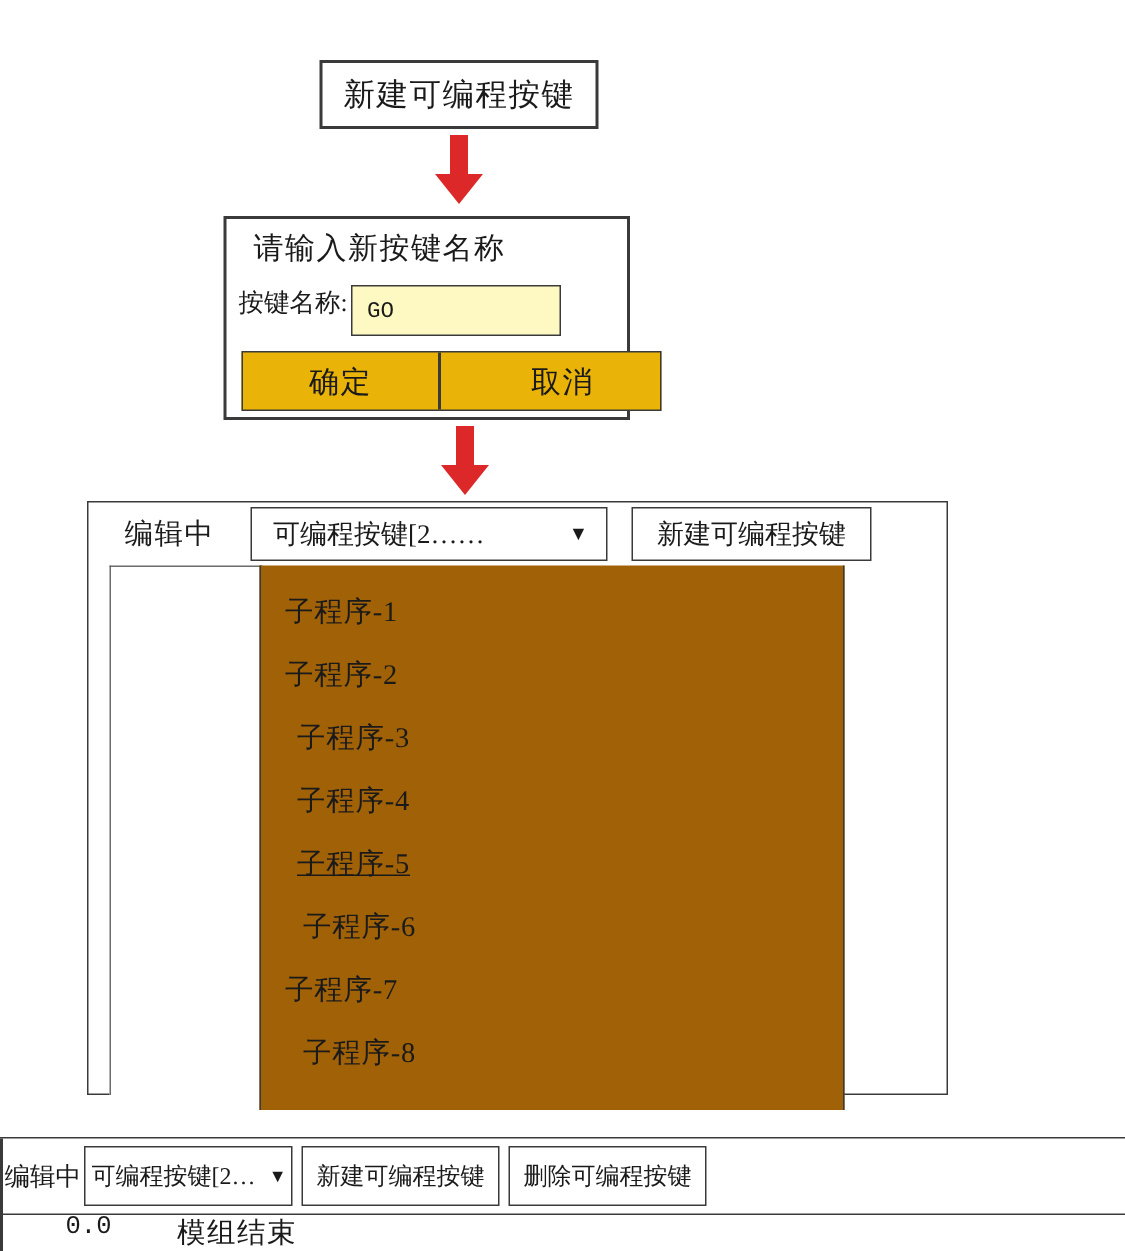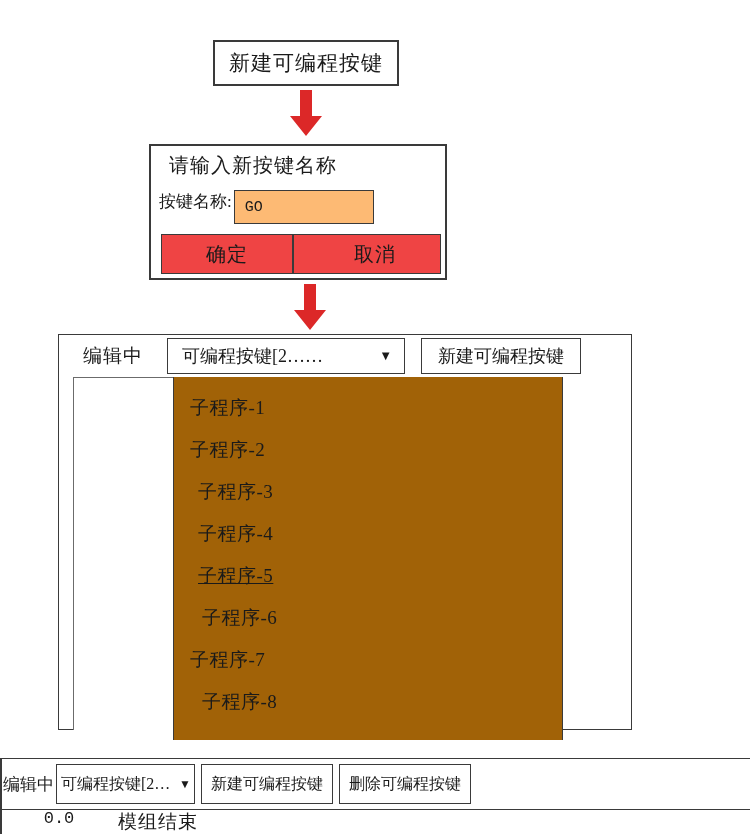--- a/index.html
+++ b/index.html
@@ -27,53 +27,53 @@
     font-size: 21px;
     letter-spacing: 1px;
   }
 
   
   .arrow { width: 40px; }
   .arrow svg { display: block; width: 100%; height: 100%; }
 
   
   .dialog {
-    left: 149px; top: 112px; width: 298px; height: 136px;
+    left: 149px; top: 112px; width: 271px; height: 136px;
     border: 2px solid #3a3a3a;
     background: #ffffff;
   }
   .dialog-title {
     position: absolute; left: 18px; top: 6px;
     font-size: 20px;
     letter-spacing: 1px;
   }
   .dialog-field-row {
     position: absolute; left: 8px; top: 44px;
     display: flex; 
   }
   .dialog-field-label {
     font-size: 17px;
     letter-spacing: 0px;
     padding-right: 2px;
   }
   .dialog-input {
     width: 128px; height: 32px;
     border: 1.5px solid #3a3a3a;
-    background: #fdba74;
+    background: #fef9c3;
     display: flex; align-items: center;
     padding-left: 10px;
     font-family: "Liberation Mono", "DejaVu Sans Mono", monospace;
     font-size: 15px;
   }
   .dialog-buttons {
     position: absolute; left: 10px; top: 88px;
     width: 278px; height: 38px;
     border: 1.5px solid #3a3a3a;
     display: flex;
-    background: #ef4444;
+    background: #eab308;
     gap: 16px;
   }
   .dialog-btn {
     flex: 1;
     display: flex; align-items: center; justify-content: center;
     font-size: 20px;
     letter-spacing: 1px;
   }
   .dialog-btn.ok { border-right: 2px solid #3a3a3a; }
 

